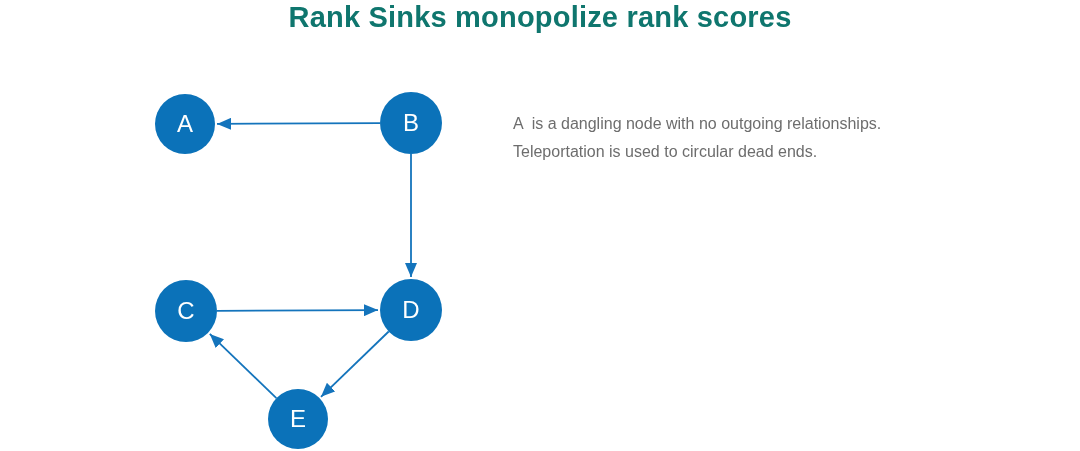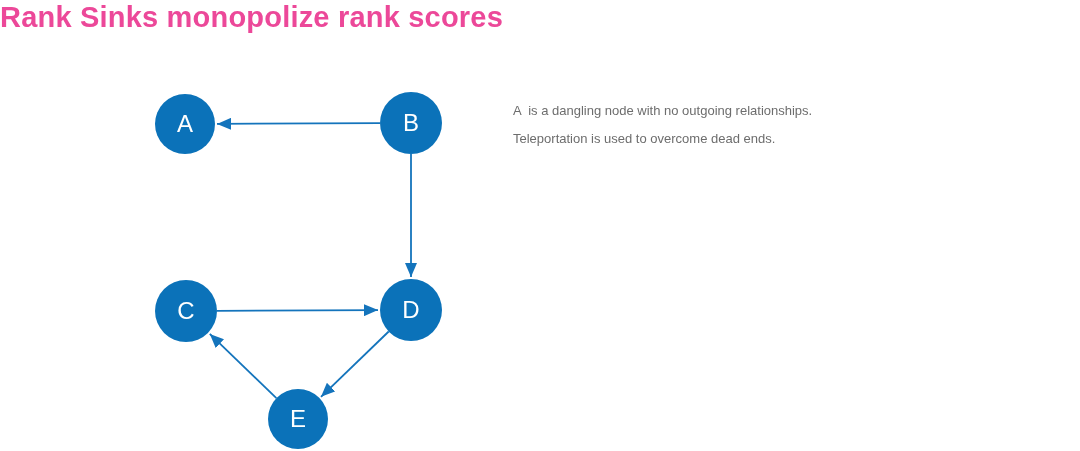--- a/index.html
+++ b/index.html
@@ -9,24 +9,24 @@
     height: 451px;
     background: #ffffff;
     overflow: hidden;
     font-family: "Liberation Sans", "DejaVu Sans", sans-serif;
   }
   .title {
     position: absolute;
     top: 1px;
     left: 0;
     width: 100%;
-    text-align: left;
+    text-align: center;
     font-size: 29px;
     font-weight: 600;
-    color: #ec4899;
+    color: #0f766e;
     letter-spacing: 0.2px;
     margin: 0;
   }
   .graph-svg {
     position: absolute;
     left: 0;
     top: 0;
     width: 1080px;
     height: 451px;
   }
@@ -34,23 +34,24 @@
     fill: #ffffff;
     font-family: "Liberation Sans", "DejaVu Sans", sans-serif;
     font-size: 24px;
     font-weight: 400;
     text-anchor: middle;
   }
   .note {
     position: absolute;
     left: 513px;
     width: 520px;
-    font-size: 13px;
+    font-size: 16px;
     line-height: 28px;
     color: #6d6d6d;
+    margin-top: 13px;
   }
   .note-line { white-space: pre-wrap; }
   .note-dangling { top: 97px; }
   .note-circular { top: 293px; }
 </style>
 </head>
 <body>
 
 <div class="canvas">
 
@@ -78,19 +79,19 @@
         <text x="186" y="319" class="node-label-text">C</text>
         <circle cx="411" cy="310" r="31" fill="#0b72b9"></circle>
         <text x="411" y="318" class="node-label-text">D</text>
         <circle cx="298" cy="419" r="30" fill="#0b72b9"></circle>
         <text x="298" y="427" class="node-label-text">E</text>
       </g>
   </svg>
 
   <div class="note note-dangling">
     <div class="note-line">A  is a dangling node with no outgoing relationships.</div>
-    <div class="note-line">Teleportation is used to overcome dead ends.</div>
+    <div class="note-line">Teleportation is used to circular dead ends.</div>
   </div>
 
   <div class="note note-circular">
   </div>
 
 </div>
 
 </body></html>

